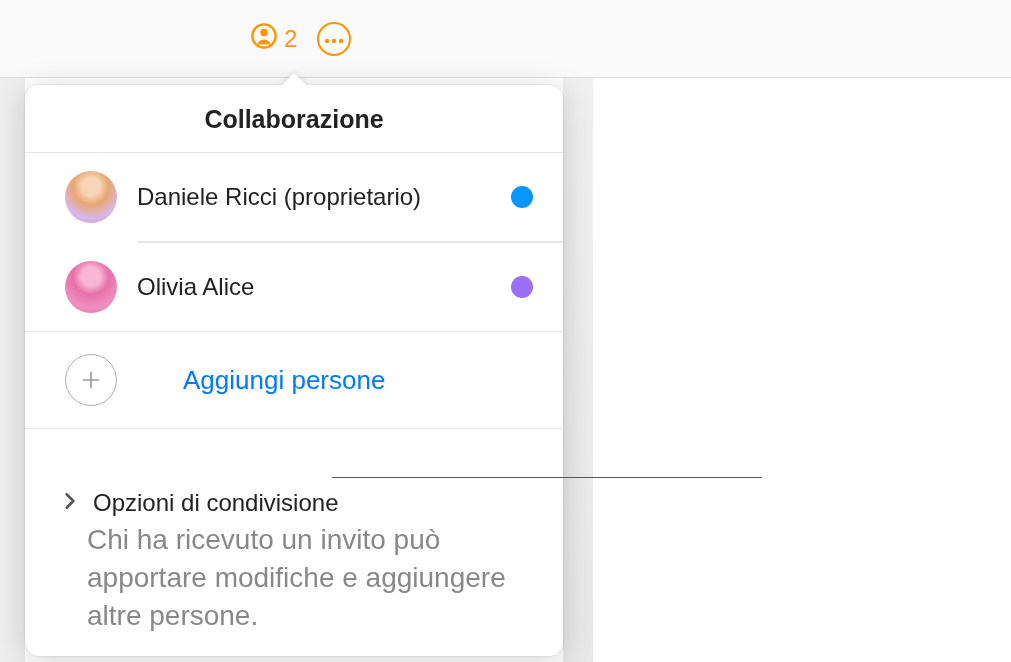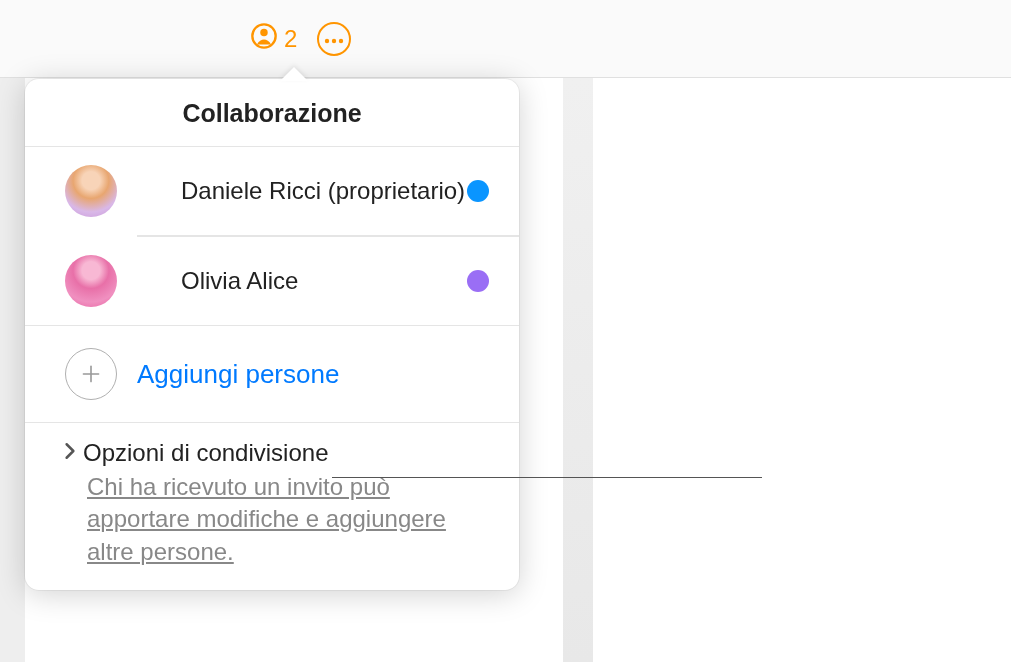--- a/index.html
+++ b/index.html
@@ -53,23 +53,23 @@
     .content-bg {
       position: absolute;
       top: 78px;
       left: 0;
       right: 0;
       bottom: 0;
       background: #fff;
     }
     .popover {
       position: absolute;
-      top: 79px;
+      top: 85px;
       left: 25px;
-      width: 494px;
+      width: 538px;
       background: #fff;
       border-radius: 14px;
       box-shadow: 0 4px 30px rgba(0,0,0,0.18), 0 0 0 1px rgba(0,0,0,0.05);
     }
     .popover::before {
       content: "";
       position: absolute;
       top: -12px;
       left: 255px;
       width: 0;
@@ -106,21 +106,20 @@
       margin-right: 20px;
       flex-shrink: 0;
     }
     .avatar.daniele { background: radial-gradient(circle at 50% 30%, #f8d4b8 20%, #e8a670 40%, #d9b8e8 70%, #c896d8 100%); }
     .avatar.alice { background: radial-gradient(circle at 50% 30%, #f8d4b8 20%, #e88888 40%, #f0a0a0 70%, #e87878 100%); }
     .avatar.olivia { background: radial-gradient(circle at 50% 30%, #f8b8d4 20%, #e870a8 40%, #f090c0 70%, #e860a0 100%); }
     .participant-name {
       flex: 1;
       font-size: 24px;
       color: #222;
-      margin-left: 44px;
     }
     .color-dot {
       width: 22px;
       height: 22px;
       border-radius: 50%;
       flex-shrink: 0;
     }
     .add-row {
       display: flex;
       align-items: center;
@@ -135,44 +134,45 @@
       display: flex;
       align-items: center;
       justify-content: center;
       margin-right: 20px;
       flex-shrink: 0;
       color: #888;
     }
     .add-label {
       font-size: 26px;
       color: #007aff;
+      margin-left: 46px;
     }
     .options-row {
       padding: 16px 30px 22px 38px;
       cursor: pointer;
     }
     .options-header {
       display: flex;
       align-items: center;
-      gap: 6px;
+      gap: 16px;
+      margin-top: 44px;
     }
     .chevron-right {
       color: #555;
     }
     .options-title {
       font-size: 24px;
       color: #222;
     }
     .options-subtitle {
-      font-size: 24px;
+      font-size: 28px;
       color: #888;
       line-height: 1.35;
       margin-top: 4px;
       margin-left: 24px;
-      text-decoration: underline;
     }
     .callout-line {
       position: absolute;
       top: 477px;
       left: 332px;
       width: 430px;
       height: 1px;
       background: #555;
     }
     .bg-blur-left {

